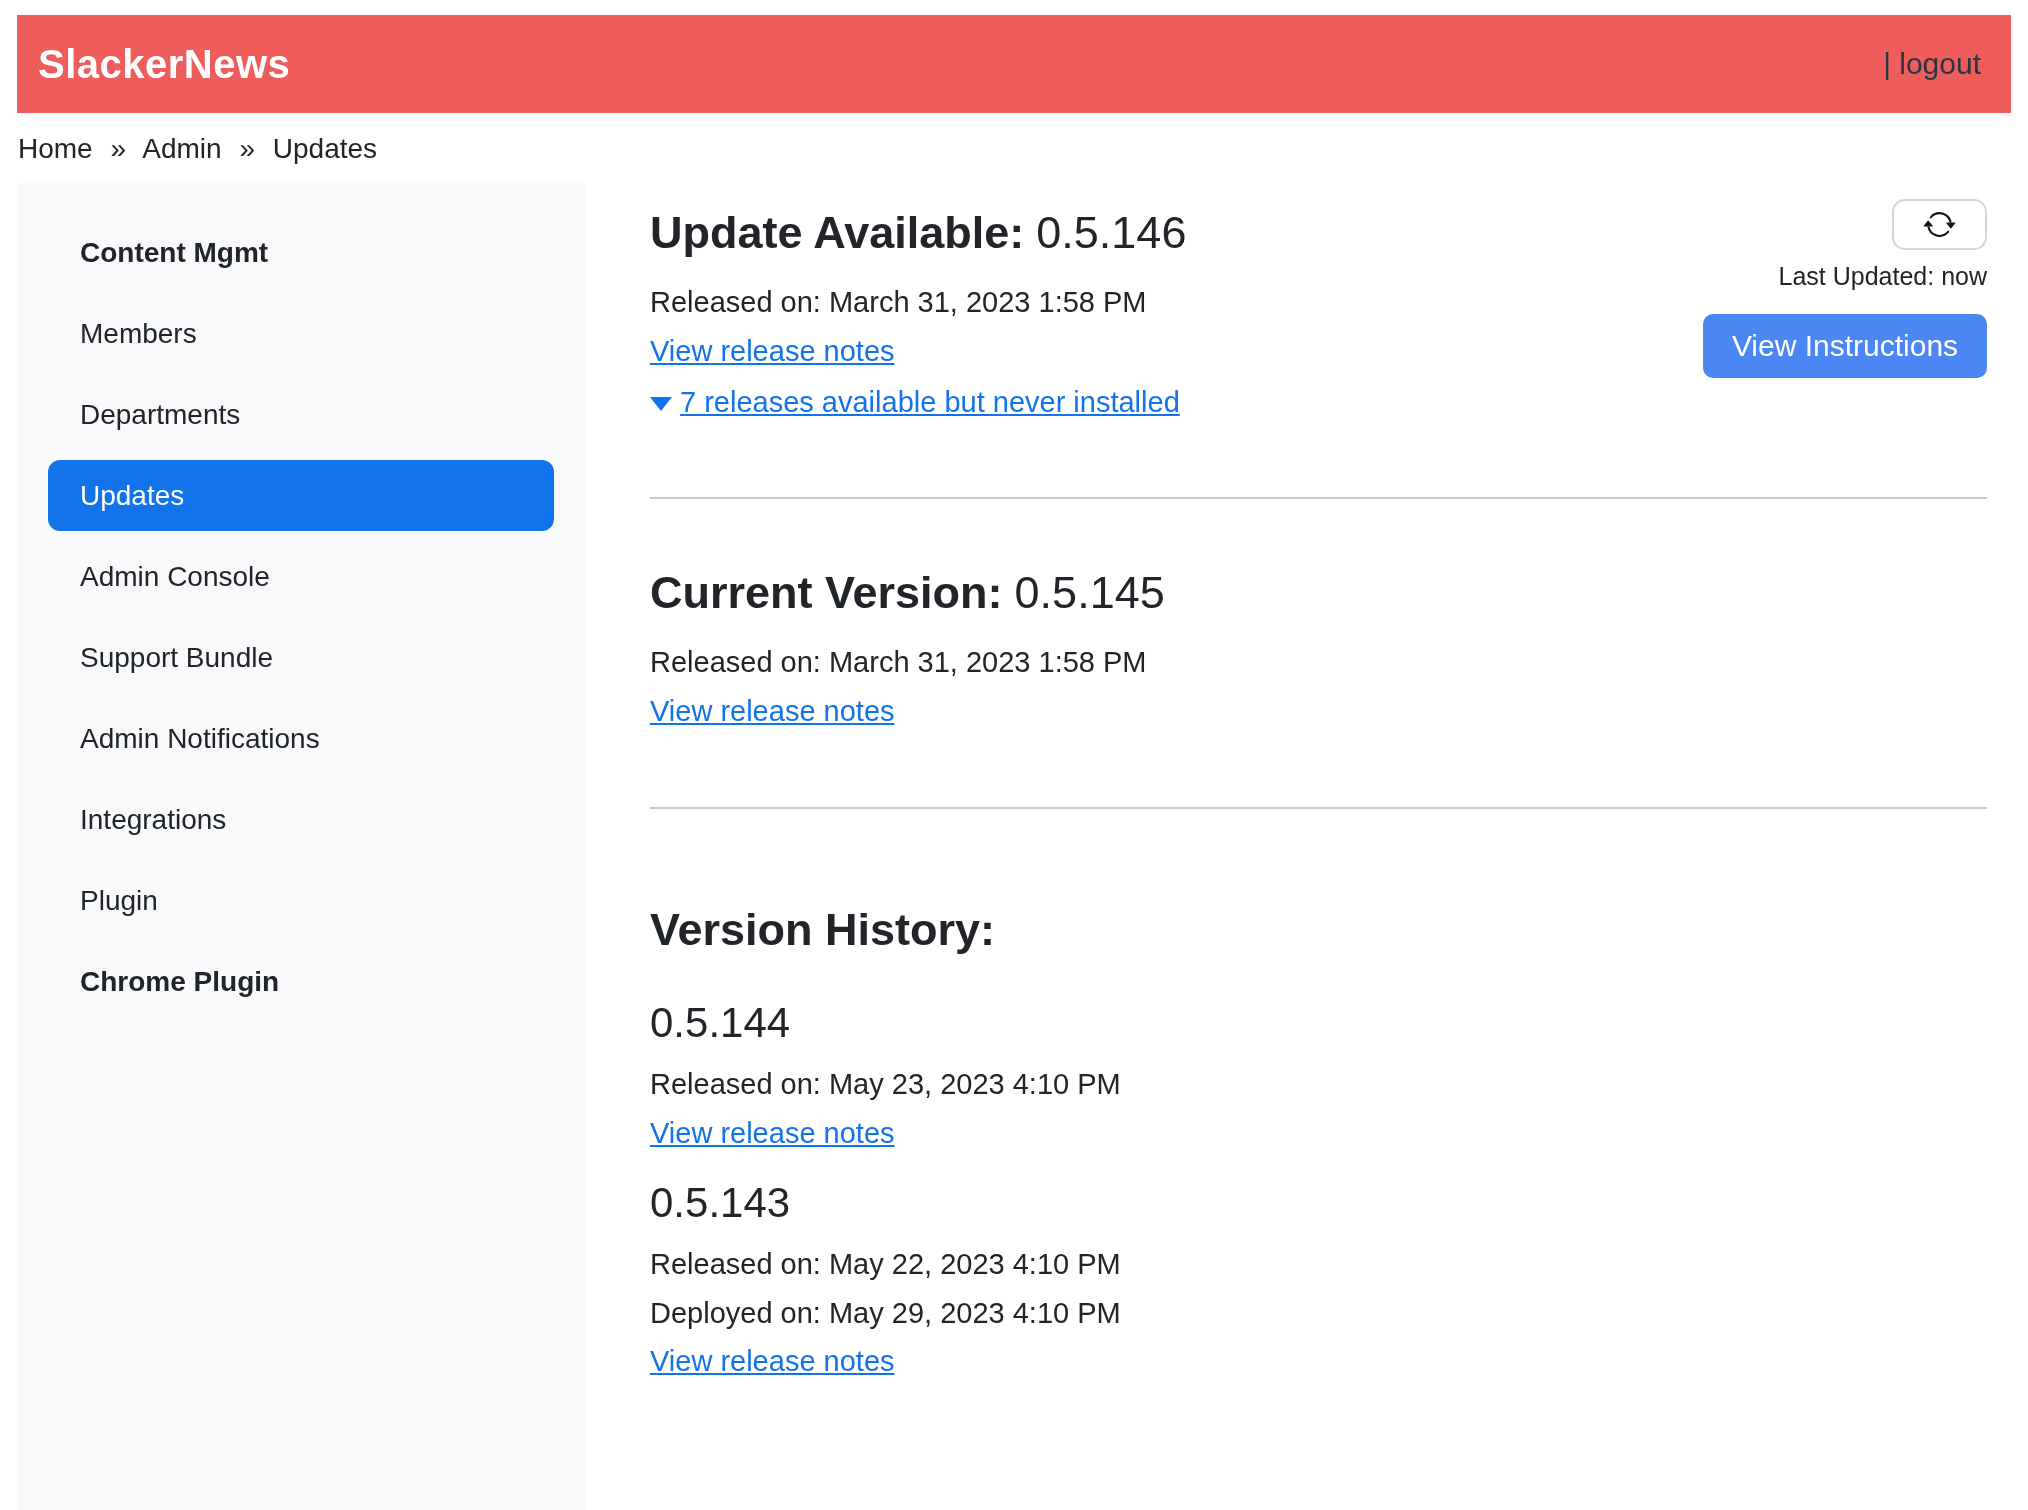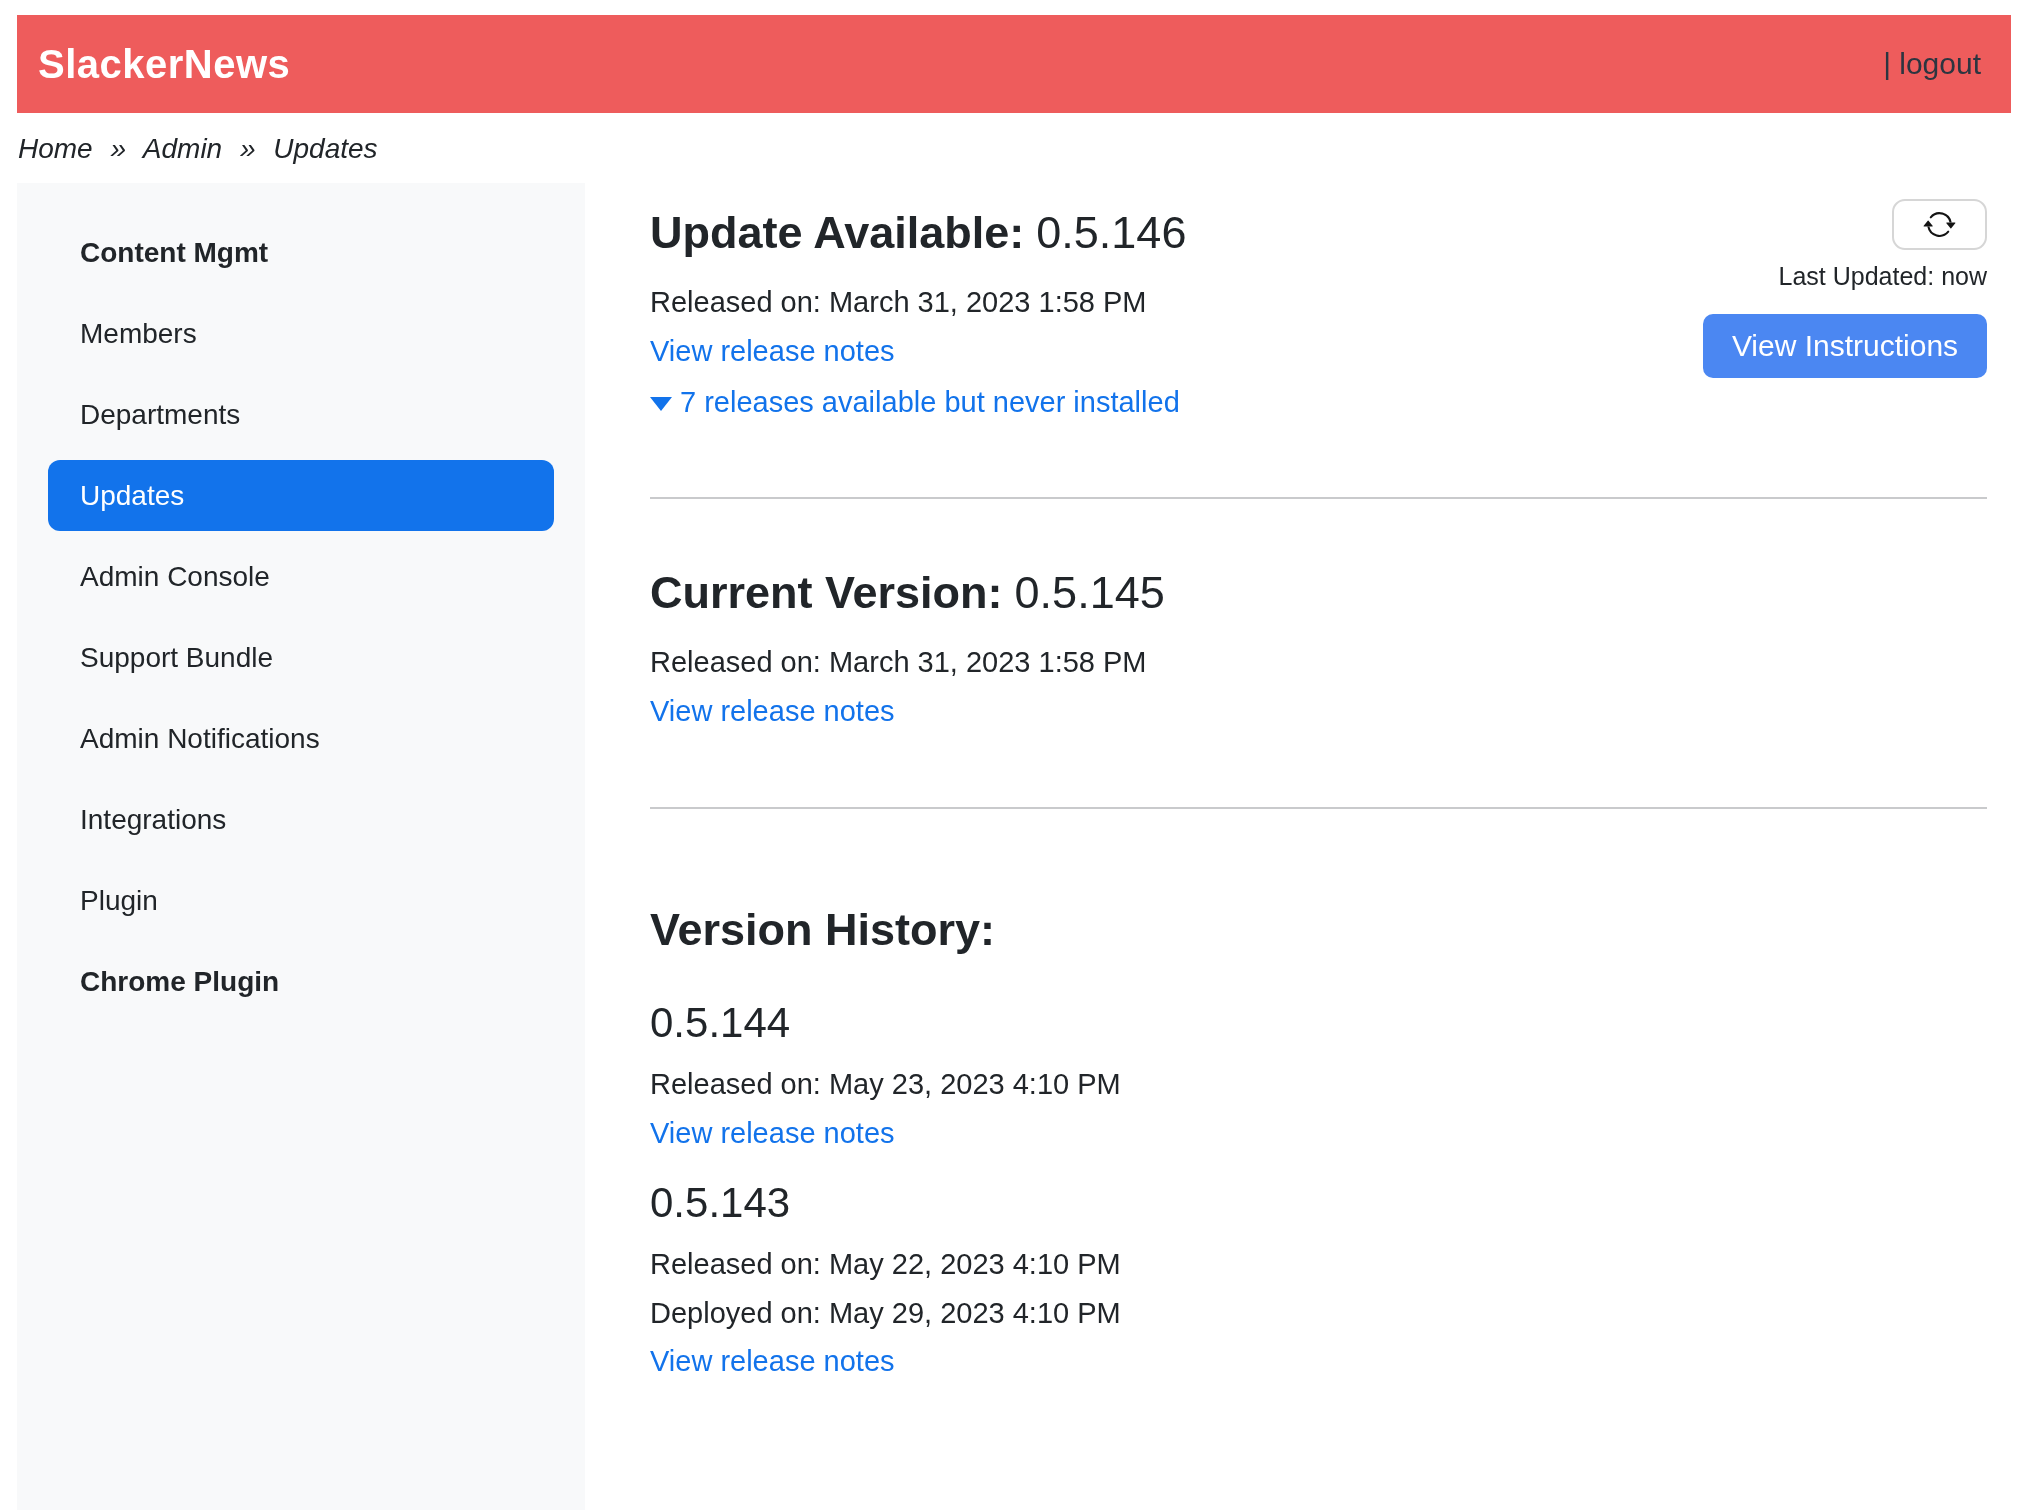--- a/index.html
+++ b/index.html
@@ -18,21 +18,21 @@
   }
   
   .topbar{
     margin:15px 17px 0 17px;height:98px;background:var(--header-red);
     display:flex;align-items:center;justify-content:space-between;
     padding:0 30px 0 21px;
   }
   .brand{color:#fff;font-size:40px;font-weight:700;letter-spacing:.5px;cursor:pointer;}
   .logout{color:#2c3540;font-size:30px;text-decoration:none;cursor:pointer;}
   
-  .breadcrumb{padding:20px 0 18px 18px;font-size:28px;color:var(--text-dark);font-style:italic;}
+  .breadcrumb{padding:20px 0 18px 18px;font-size:28px;color:var(--text-dark);}
   .breadcrumb .crumb{cursor:pointer;}
   .breadcrumb .sep{margin:0 10px;}
   
   .layout{display:flex;margin:0 17px;align-items:stretch;height:1343px;}
   .sidebar{
     width:568px;min-width:568px;background:var(--sidebar-bg);
     padding-top:34px;
   }
   .side-item{
     height:71px;margin:0 31px 10px 31px;padding:0 32px;border-radius:12px;
@@ -41,21 +41,21 @@
   }
   .side-item.bold{font-weight:600;}
   .side-item.active{background:var(--accent-blue);color:#fff;}
   
   .main{flex:1;padding:24px 24px 0 65px;position:relative;}
   .section-title{font-size:45px;font-weight:700;margin:0 0 28px 0;line-height:1.15;}
   .section-title .version{font-weight:400;margin-left:12px;}
   .line{font-size:29px;line-height:1.1;margin:0 0 17px 0;}
   .link{
     display:inline-block;font-size:29px;line-height:1.1;margin:0 0 17px 0;
-    color:var(--accent-blue);cursor:pointer;
+    color:var(--accent-blue);text-decoration:underline;cursor:pointer;
   }
   .never-row{margin:2px 0 0 0;}
   .caret{
     display:inline-block;width:0;height:0;
     border-left:11px solid transparent;border-right:11px solid transparent;
     border-top:14px solid var(--accent-blue);margin-right:8px;vertical-align:middle;
   }
   hr.divider{border:none;border-top:2px solid #c9cacc;margin:62px 0 0 0;}
   .section-2{padding-top:68px;}
   .section-3{padding-top:96px;}

